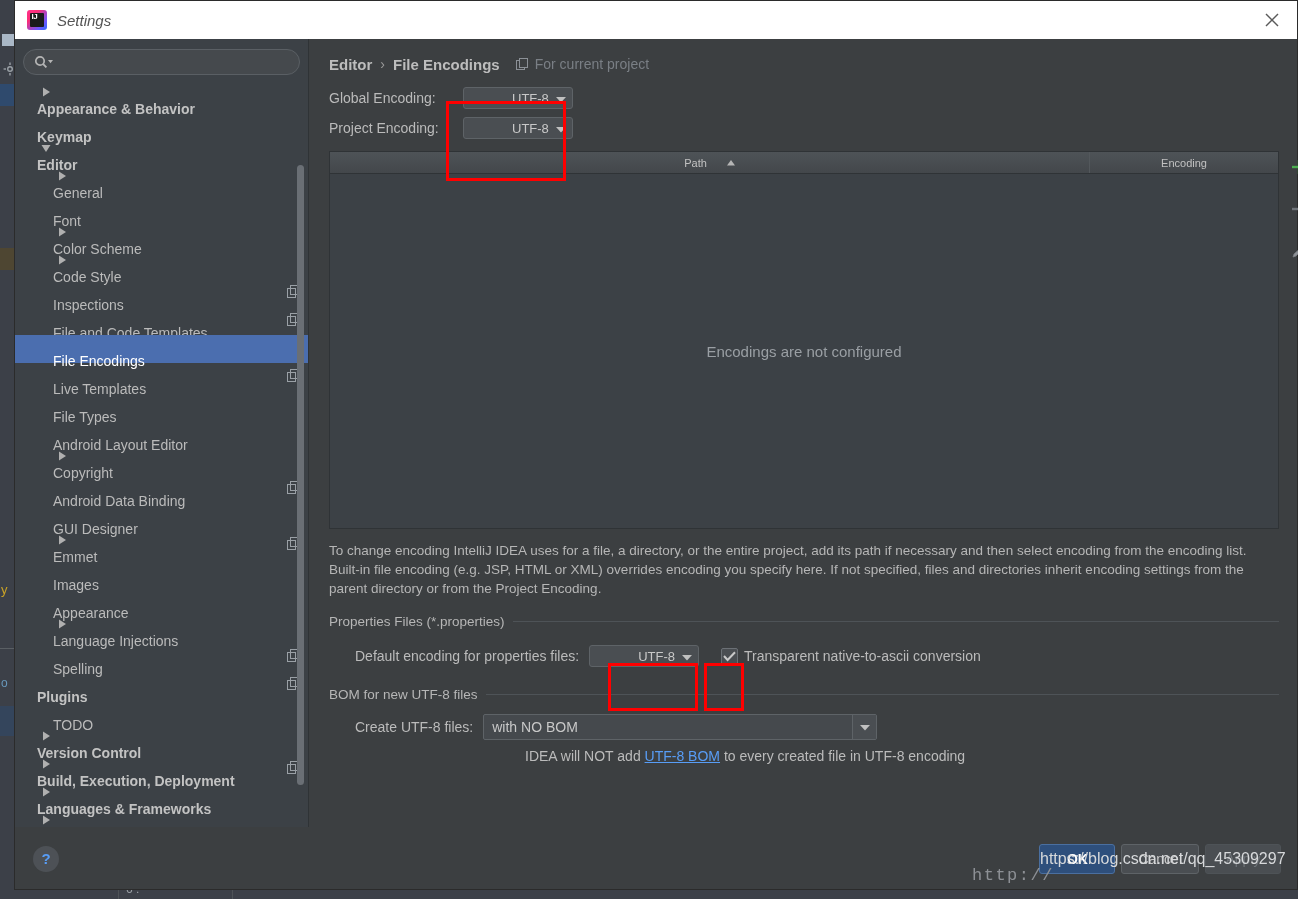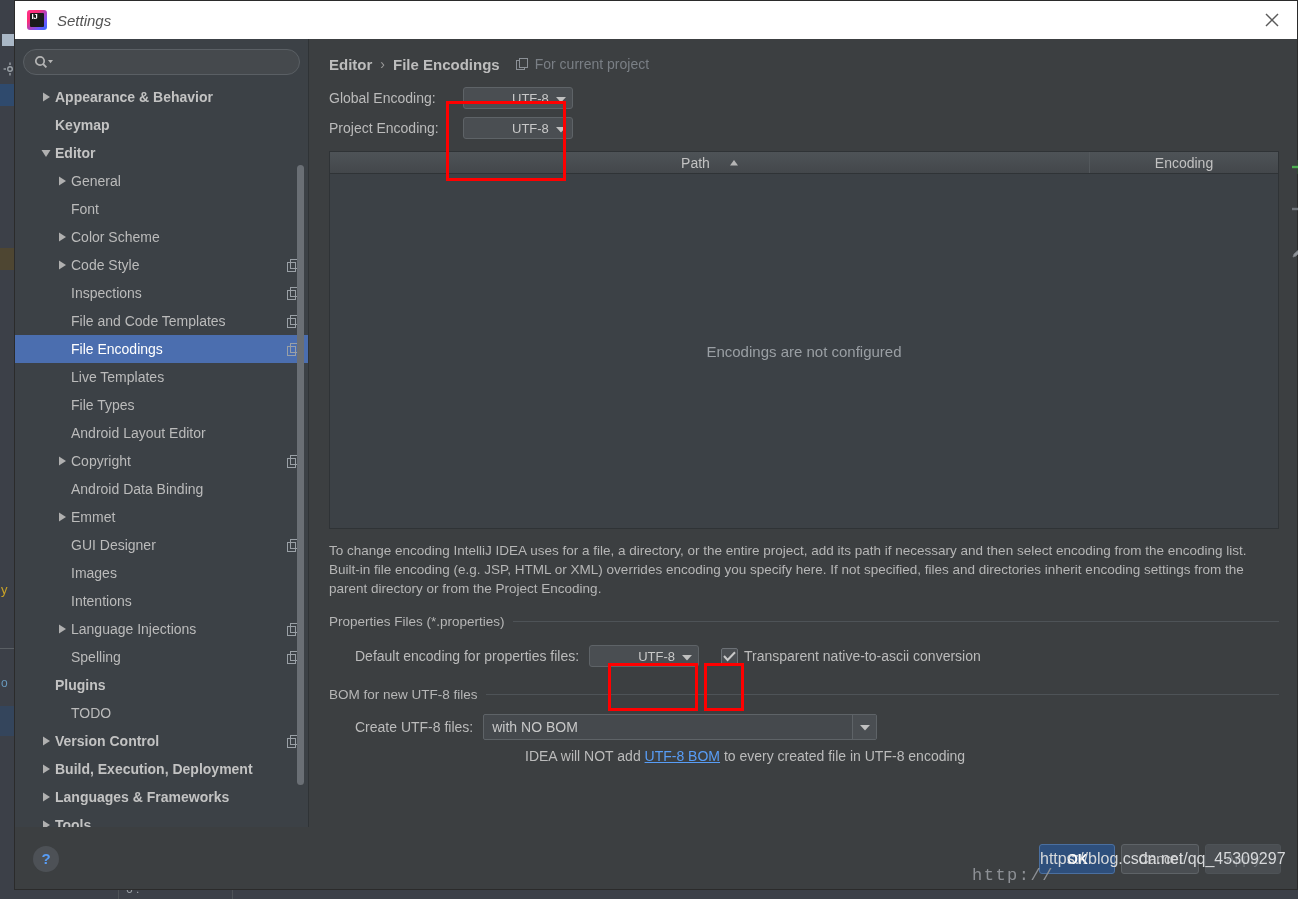--- a/index.html
+++ b/index.html
@@ -102,23 +102,23 @@
     flex: 1 1 auto; background: transparent; border: none; outline: none;
     color: #bbbbbb; font-size: 13px;
     font-family: "Liberation Sans", sans-serif;
   }
 
   #tree {
     flex: 1 1 auto; overflow: hidden; position: relative;
     padding-top: 2px;
   }
   .tree-row {
-    height: 28px; display: flex; align-items: center;
+    height: 28px; display: flex; align-items: flex-start;
     padding-right: 8px; position: relative;
-    cursor: pointer; white-space: nowrap;
+    cursor: pointer; white-space: nowrap; flex-direction: column;
   }
   .tree-row.selected { background: #4b6eaf; }
   .tree-arrow {
     width: 18px; flex: 0 0 18px;
     display: flex; align-items: center; justify-content: center;
   }
   .tree-arrow svg { display: block; }
   .tree-label {
     font-size: 14px; color: #bbbbbb;
     font-family: "Liberation Sans", sans-serif;
@@ -203,21 +203,21 @@
     position: relative;
   }
   #table-header {
     height: 22px; flex: 0 0 22px;
     display: flex;
     background: linear-gradient(to bottom,#4e5357 0%,#43474b 100%);
     border-bottom: 1px solid #2f3336;
   }
   #table-header .th {
     display: flex; align-items: center; justify-content: center;
-    font-size: 14px; color: #c2c2c2;
+    font-size: 11px; color: #c2c2c2;
     font-family: "Liberation Sans", sans-serif;
     gap: 20px;
   }
   #th-path { flex: 1 1 auto; border-right: 1px solid #53585c; }
   #th-encoding { width: 188px; flex: 0 0 188px; }
   #table-body {
     flex: 1 1 auto; display: flex;
     align-items: center; justify-content: center;
   }
   #empty-text {
@@ -542,44 +542,44 @@
                 <rect x="0.5" y="3.5" width="8" height="9" fill="none" stroke="#9aa0a6" stroke-width="1"></rect>
                 <rect x="3.5" y="0.5" width="8" height="9" fill="none" stroke="#9aa0a6" stroke-width="1"></rect>
               </svg>
             </span>
           </div>
           <div class="tree-row lvl1">
             <span class="tree-arrow"></span>
             <span class="tree-label">Android Data Binding</span>
           </div>
           <div class="tree-row lvl1">
-            <span class="tree-arrow">
-              <svg width="9" height="10" viewBox="0 0 9 10">
-                <path d="M1 0.6 L8 5 L1 9.4 Z" fill="#b0b0b0"></path>
-              </svg>
-            </span>
-            <span class="tree-label">Emmet</span>
-          </div>
-          <div class="tree-row lvl1">
             <span class="tree-arrow"></span>
             <span class="tree-label">GUI Designer</span>
             <span class="copy-badge">
               <svg width="13" height="13" viewBox="0 0 13 13">
                 <rect x="0.5" y="3.5" width="8" height="9" fill="none" stroke="#9aa0a6" stroke-width="1"></rect>
                 <rect x="3.5" y="0.5" width="8" height="9" fill="none" stroke="#9aa0a6" stroke-width="1"></rect>
               </svg>
             </span>
           </div>
           <div class="tree-row lvl1">
+            <span class="tree-arrow">
+              <svg width="9" height="10" viewBox="0 0 9 10">
+                <path d="M1 0.6 L8 5 L1 9.4 Z" fill="#b0b0b0"></path>
+              </svg>
+            </span>
+            <span class="tree-label">Emmet</span>
+          </div>
+          <div class="tree-row lvl1">
             <span class="tree-arrow"></span>
             <span class="tree-label">Images</span>
           </div>
           <div class="tree-row lvl1">
             <span class="tree-arrow"></span>
-            <span class="tree-label">Intentions</span>
+            <span class="tree-label">Appearance</span>
           </div>
           <div class="tree-row lvl1">
             <span class="tree-arrow">
               <svg width="9" height="10" viewBox="0 0 9 10">
                 <path d="M1 0.6 L8 5 L1 9.4 Z" fill="#b0b0b0"></path>
               </svg>
             </span>
             <span class="tree-label">Language Injections</span>
             <span class="copy-badge">
               <svg width="13" height="13" viewBox="0 0 13 13">

